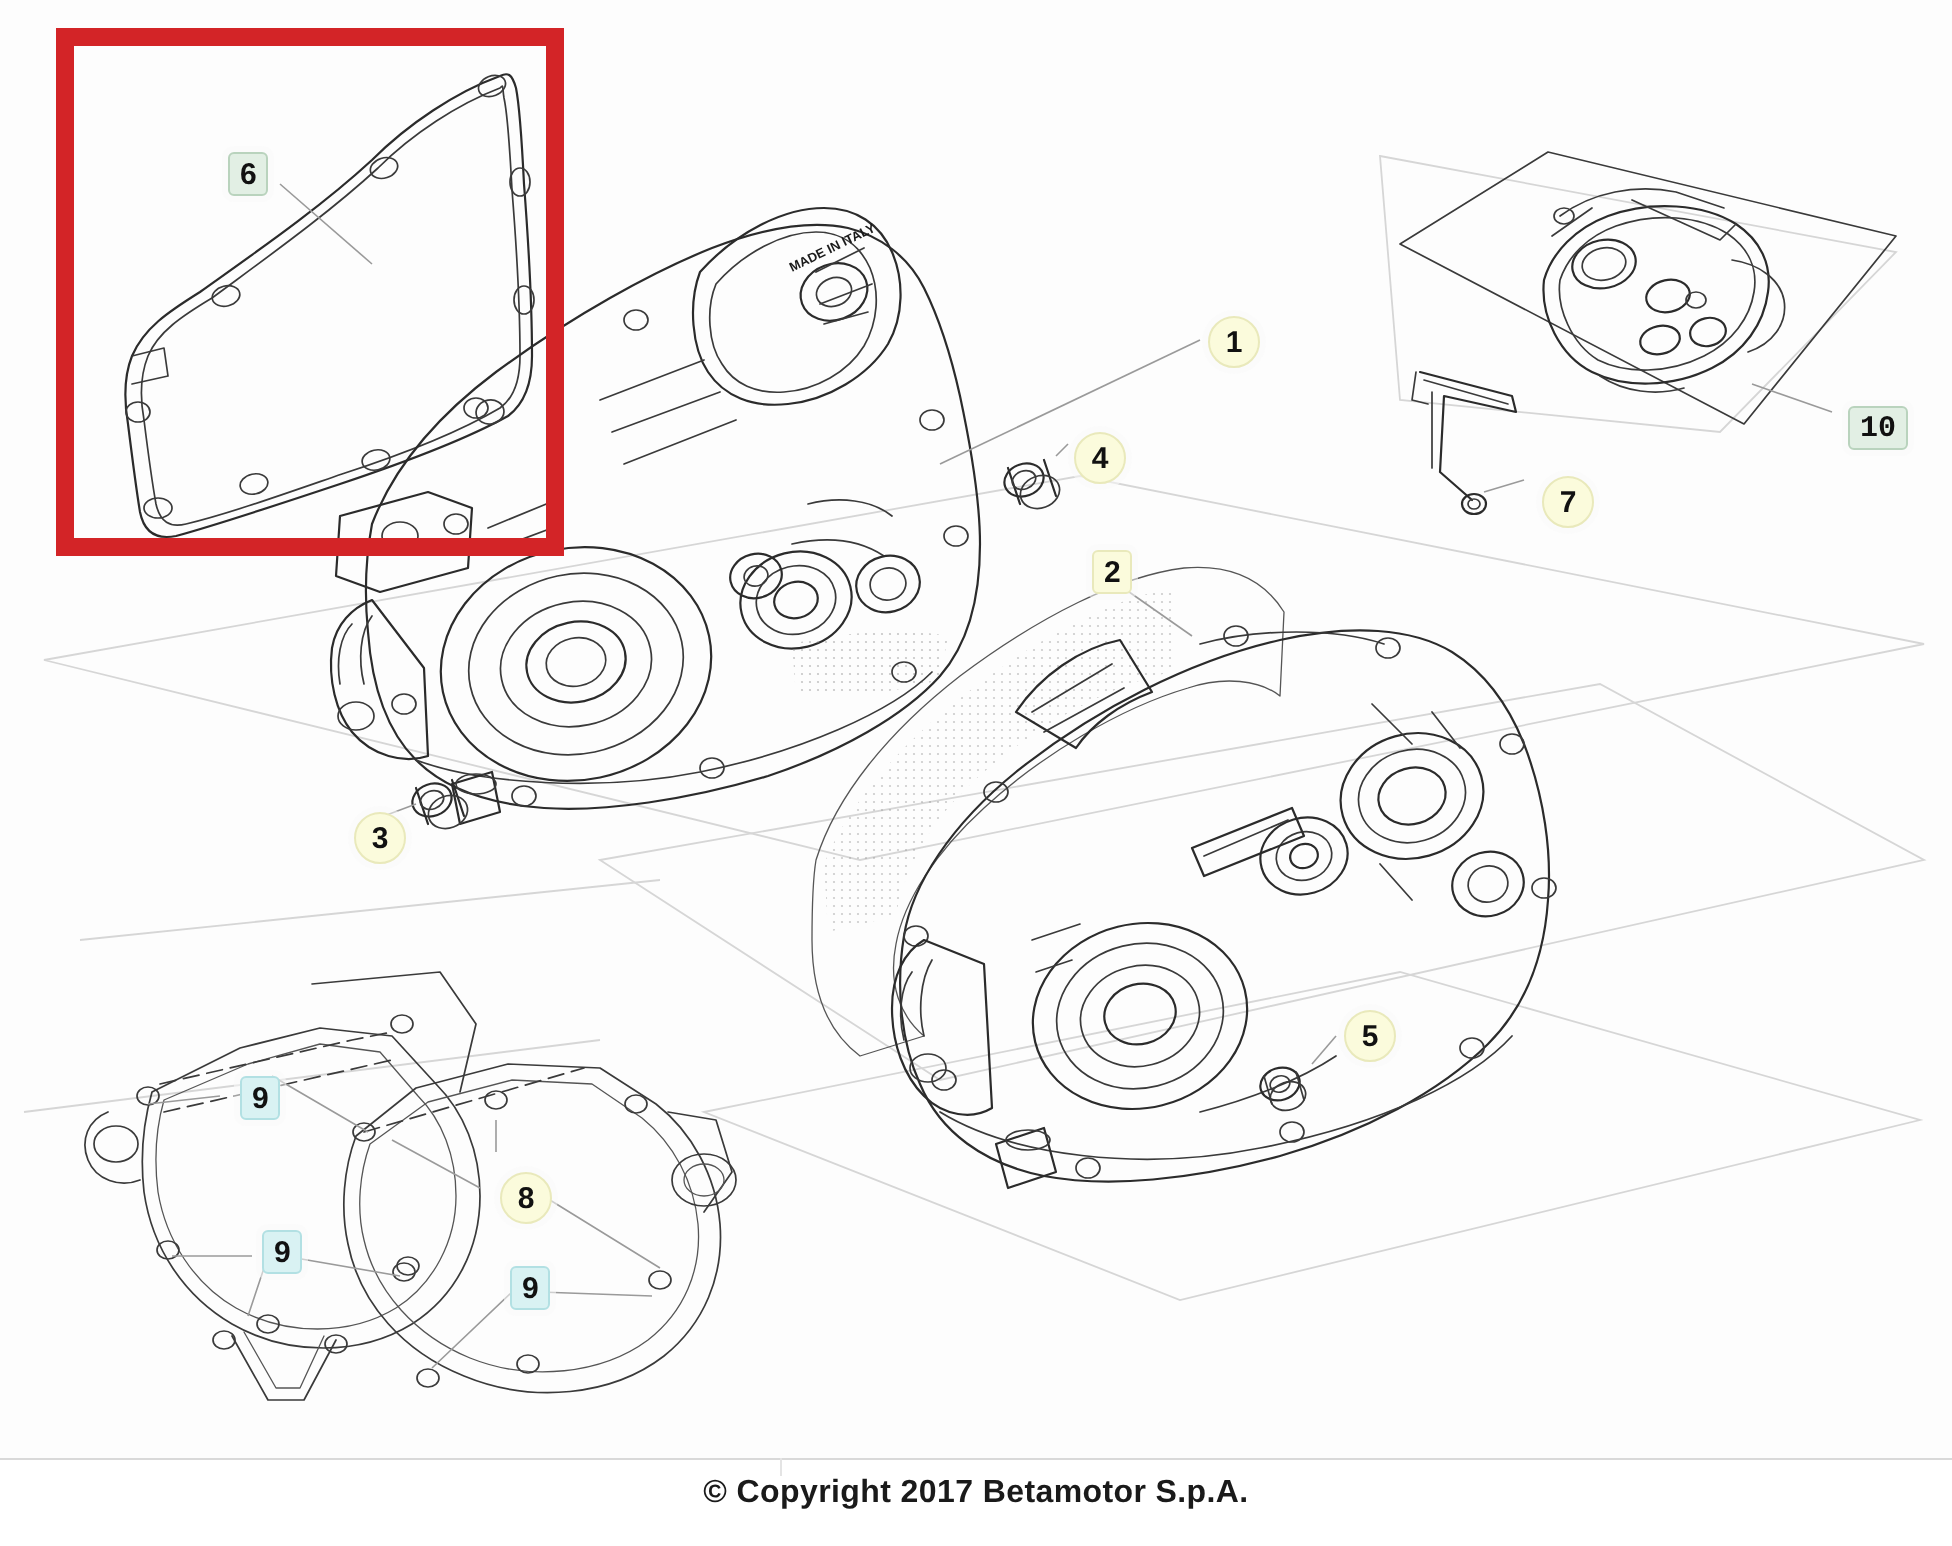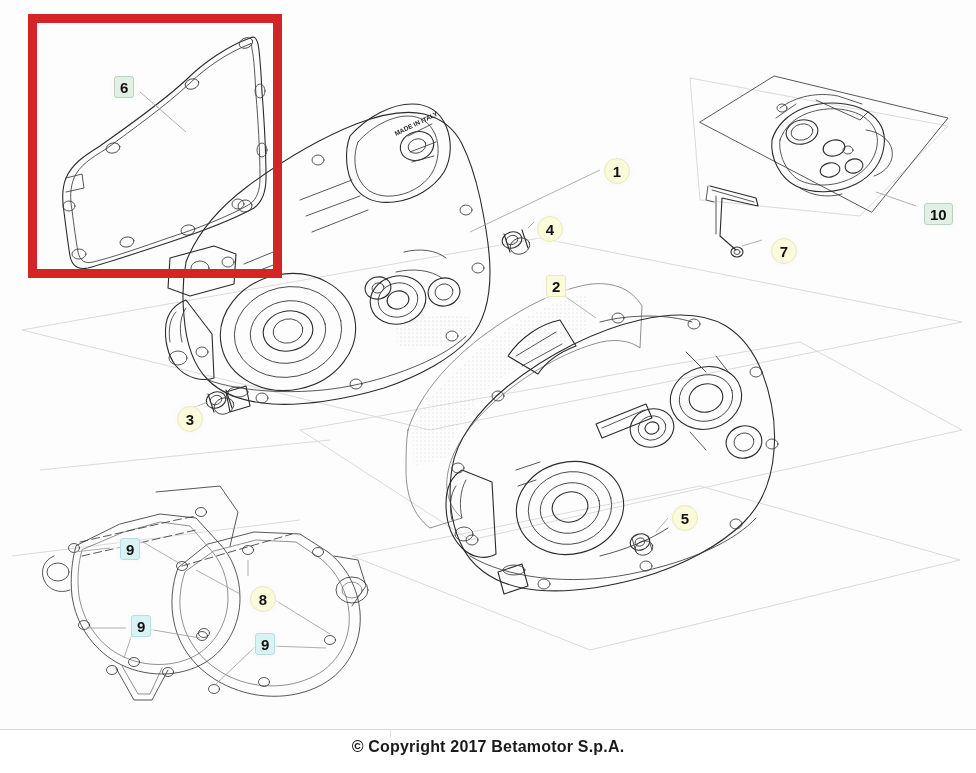--- a/index.html
+++ b/index.html
@@ -449,21 +449,21 @@
   <div class="callout circle yellow halo" style="left:771px; top:238px;">7</div>
 
   <div class="callout circle yellow halo" style="left:250px; top:586px;">8</div>
 
   <div class="callout box cyan halo" style="left:120px; top:538px;">9</div>
 
   <div class="callout box cyan halo" style="left:131px; top:615px;">9</div>
 
   <div class="callout box cyan halo" style="left:255px; top:633px;">9</div>
 
-  <div class="callout box green halo" style="left:924px; top:203px;">10</div>
+  <div class="callout box green halo" style="left:924px; top:203px;font-family:Liberation Mono, monospace;">10</div>
 
   <div id="highlight-box"></div>
 
   <div id="footer">
     <div id="footer-rule"></div>
     <div id="footer-text">© Copyright 2017 Betamotor S.p.A.</div>
   </div>
 
 </div>
 

